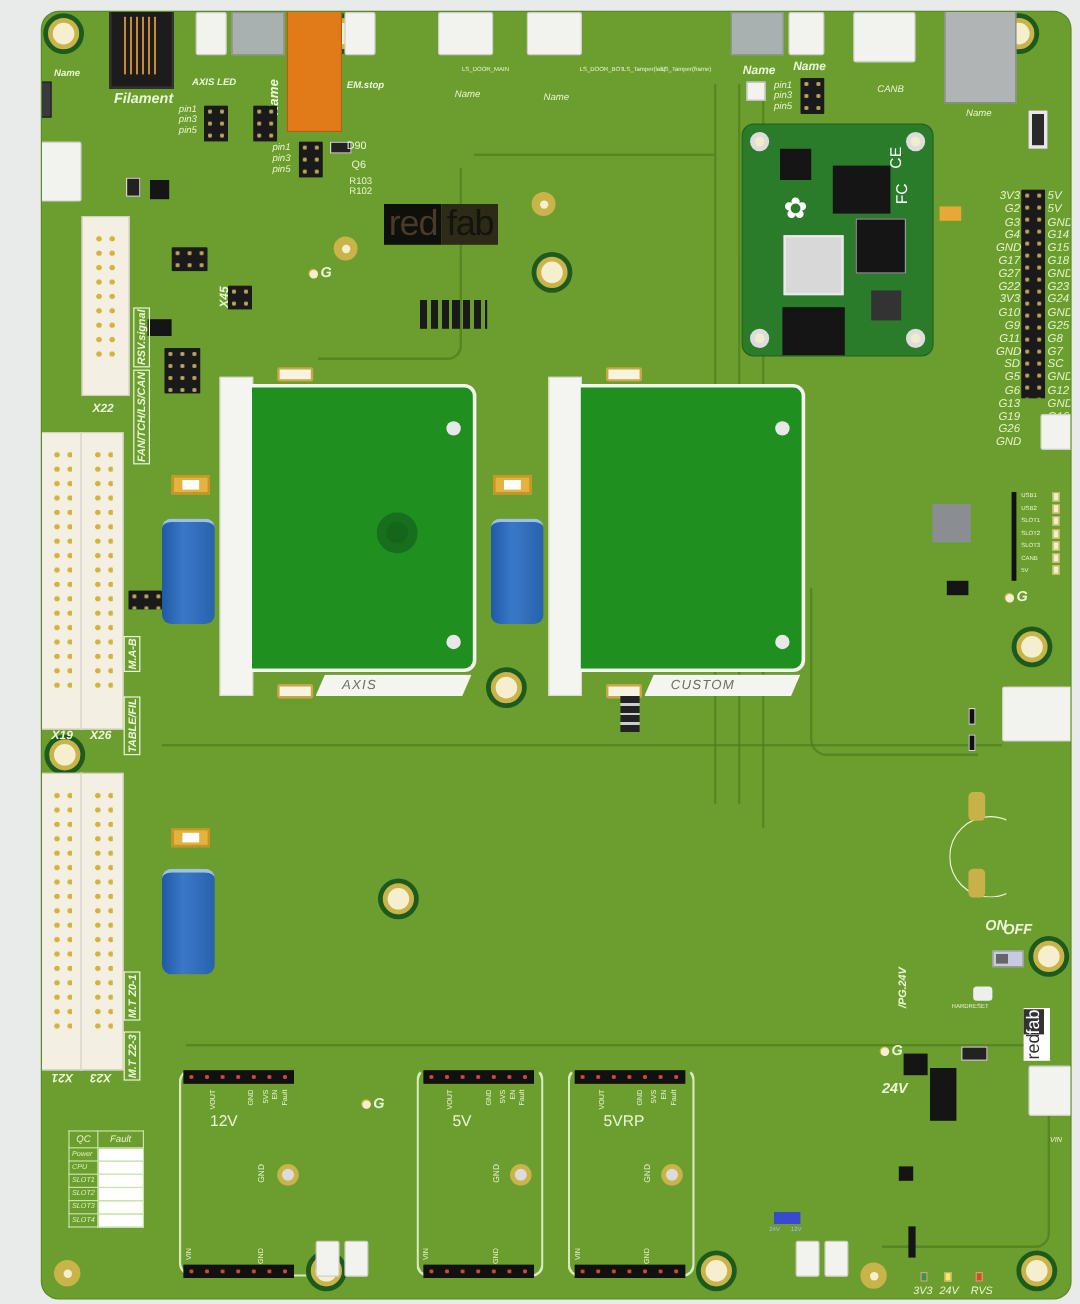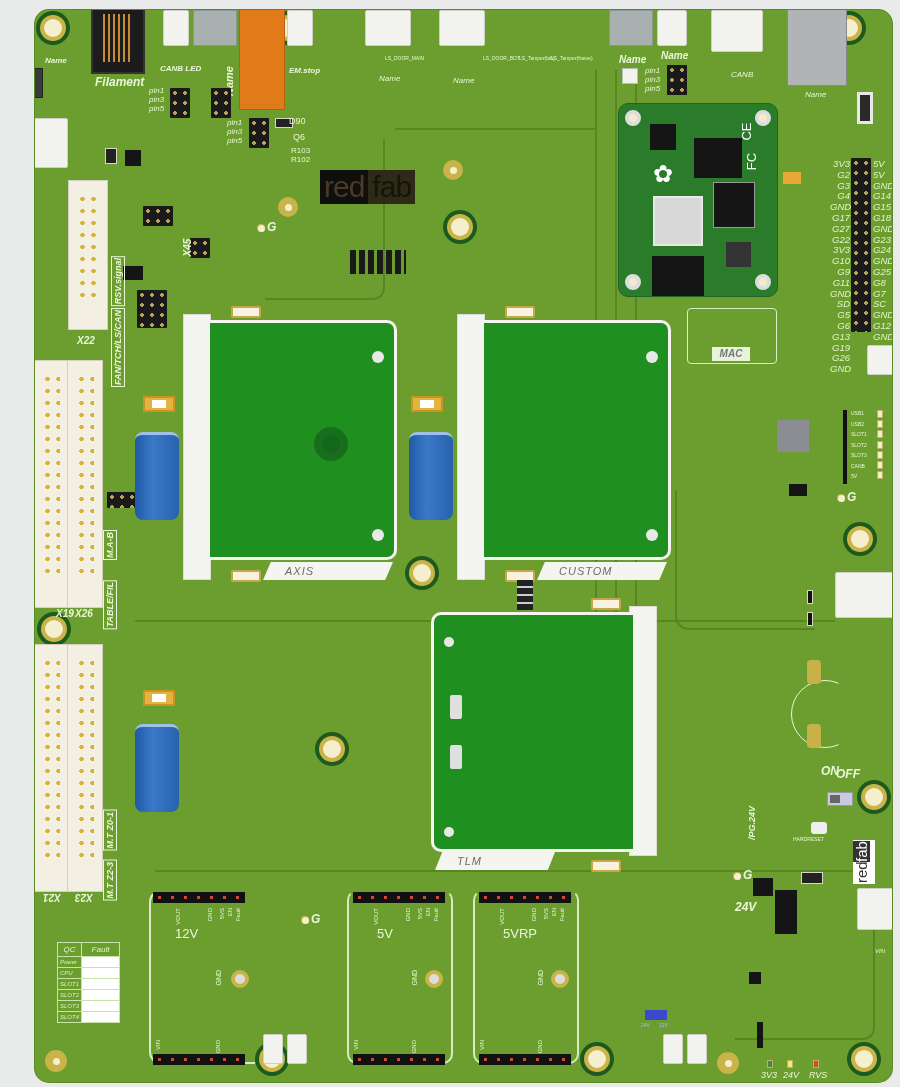--- a/index.html
+++ b/index.html
@@ -71,21 +71,21 @@
   <div class="via" style="left:10px;top:1040px;width:22px;height:22px"></div>
   <div class="via" style="left:243px;top:187px;width:20px;height:20px"></div>
   <div class="via" style="left:408px;top:150px;width:20px;height:20px"></div>
   <div class="via" style="left:682px;top:1042px;width:22px;height:22px"></div>
 
   <div class="abs" style="left:56px;top:-6px;width:54px;height:70px;background:#1c1c1c;border:2px solid #333">
     <div style="position:absolute;left:10px;top:8px;width:30px;height:48px;background:repeating-linear-gradient(90deg,#c88a32 0 2px,transparent 2px 5px)"></div>
   </div>
   <div class="silkb" style="left:60px;top:65px;font-size:12px">Filament</div>
   <div class="conn-white" style="left:128px;top:0;width:26px;height:36px"></div>
-  <div class="silkb" style="left:125px;top:54px;font-size:8px">CANB LED</div>
+  <div class="silkb" style="left:125px;top:54px;font-size:8px">AXIS LED</div>
   <div class="conn-grey" style="left:158px;top:0;width:44px;height:36px"></div>
   <div class="abs" style="left:204px;top:-4px;width:46px;height:104px;background:#e17b19;border:1px solid #b85f0e"></div>
   <div class="silkb vert" style="left:188px;top:56px;font-size:11px">Name</div>
   <div class="conn-white" style="left:252px;top:0;width:26px;height:36px"></div>
   <div class="silkb" style="left:254px;top:56px;font-size:8px">EM.stop</div>
 
   <div class="conn-white" style="left:330px;top:0;width:46px;height:36px"></div>
   <div class="silk" style="left:344px;top:64px">Name</div>
   <div class="conn-white" style="left:404px;top:0;width:46px;height:36px"></div>
   <div class="silk" style="left:418px;top:66px">Name</div>
@@ -146,23 +146,20 @@
     <div class="ic" style="left:94px;top:78px;width:42px;height:46px;border:1px solid #999"></div>
     <div class="abs" style="left:34px;top:92px;width:50px;height:50px;background:#d8d8d8;border:2px solid #e8e8e8"></div>
     <div class="ic" style="left:33px;top:152px;width:52px;height:40px"></div>
     <div class="abs" style="left:107px;top:138px;width:25px;height:25px;background:#333"></div>
     <div class="abs" style="left:34px;top:56px;font-size:24px;color:#fff">✿</div>
     <div class="abs" style="left:118px;top:20px;font-size:13px;color:#fff;transform:rotate(-90deg)">CE</div>
     <div class="abs" style="left:124px;top:50px;font-size:13px;color:#fff;transform:rotate(-90deg)">FC</div>
   </div>
   <div class="abs" style="left:748px;top:162px;width:18px;height:12px;background:#e8a836"></div>
 
-  <div class="abs" style="left:652px;top:298px;width:90px;height:56px;border:1px solid #d8ecc4;border-radius:4px">
-    <div class="abs" style="left:24px;top:38px;width:38px;height:14px;background:#e8f3dc;color:#777;font-weight:bold;font-style:italic;font-size:10px;text-align:center;line-height:14px">MAC</div>
-  </div>
 
   <div class="hdr" style="left:816px;top:148px;width:20px;height:174px"></div>
   <div class="gpio-lbl" style="left:795px;top:149px;text-align:right;width:20px">
     <div>3V3</div>
         <div>G2</div>
         <div>G3</div>
         <div>G4</div>
         <div>GND</div>
         <div>G17</div>
         <div>G27</div>
@@ -274,21 +271,21 @@
   <div class="silkb" style="left:42px;top:325px;font-size:10px">X22</div>
   <div class="silkb vert" style="left:76px;top:246px;font-size:9px;border:1px solid #eaf6d8;padding:1px">RSV.signal</div>
   <div class="silkb vert" style="left:76px;top:298px;font-size:9px;border:1px solid #eaf6d8;padding:1px">FAN/TCH/LS/CAN</div>
 
   <div class="idc" style="left:-2px;top:350px;width:36px;height:248px">
         <div class="pins"></div>
       </div>
   <div class="idc" style="left:32px;top:350px;width:36px;height:248px">
         <div class="pins"></div>
       </div>
-  <div class="silkb" style="left:21px;top:598px;font-size:10px">X19</div>
+  <div class="silkb" style="left:8px;top:598px;font-size:10px">X19</div>
   <div class="silkb" style="left:40px;top:598px;font-size:10px">X26</div>
   <div class="silkb vert" style="left:68px;top:520px;font-size:9px;border:1px solid #eaf6d8;padding:1px">M.A-B</div>
   <div class="silkb vert" style="left:68px;top:570px;font-size:9px;border:1px solid #eaf6d8;padding:1px">TABLE/FIL</div>
 
   <div class="idc" style="left:-2px;top:634px;width:36px;height:248px">
         <div class="pins"></div>
       </div>
   <div class="idc" style="left:32px;top:634px;width:36px;height:248px">
         <div class="pins"></div>
       </div>
@@ -326,34 +323,20 @@
       <div class="abs" style="left:162px;top:206px;width:12px;height:12px;border-radius:50%;background:#e8e8e8"></div>
     </div>
     <div class="label-plate" style="left:80px;top:248px;width:130px">
           <span>CUSTOM</span>
         </div>
     <div class="clip" style="left:48px;top:-8px"></div>
     <div class="clip" style="left:48px;top:256px"></div>
   </div>
 
 
-  <div class="slot" style="left:396px;top:596px;width:226px;height:264px">
-    <div class="abs" style="left:198px;top:0;width:28px;height:250px;background:#f4f4f0;border:1px solid #dcdcd4"></div>
-    <div class="abs" style="left:0;top:6px;width:202px;height:240px;background:#1f8f1f;border:3px solid #f4f4f0;border-right:none;border-radius:10px 0 0 10px">
-      <div class="abs" style="left:10px;top:22px;width:10px;height:10px;border-radius:50%;background:#e8e8e8"></div>
-      <div class="abs" style="left:10px;top:212px;width:10px;height:10px;border-radius:50%;background:#e8e8e8"></div>
-      <div class="abs" style="left:16px;top:80px;width:12px;height:24px;background:#dfdfdf;border-radius:2px"></div>
-      <div class="abs" style="left:16px;top:130px;width:12px;height:24px;background:#dfdfdf;border-radius:2px"></div>
-    </div>
-    <div class="label-plate" style="left:4px;top:246px;width:120px">
-          <span>TLM</span>
-        </div>
-    <div class="clip" style="left:160px;top:-8px"></div>
-    <div class="clip" style="left:160px;top:254px"></div>
-  </div>
   <div class="abs" style="left:482px;top:570px;width:16px;height:30px;background:repeating-linear-gradient(180deg,#222 0 6px,#ccc 6px 8px)"></div>
 
   <div class="mod-rail" style="left:114px;top:880px;width:106px;height:174px;border-top-color:transparent;border-right:none;border-radius:12px 0 0 12px"></div>
   <div class="pinrow" style="left:118px;top:882px;width:92px"></div>
   <div class="pinrow" style="left:118px;top:1044px;width:92px"></div>
   <div class="abs" style="left:140px;top:916px;color:#eaf6d8;font-size:13px">12V</div>
   <div class="silk vert" style="left:140px;top:898px;font-size:6px;font-style:normal">VOUT</div>
   <div class="silk vert" style="left:172px;top:898px;font-size:6px;font-style:normal">GND</div>
   <div class="silk vert" style="left:184px;top:898px;font-size:6px;font-style:normal">5VS</div>
   <div class="silk vert" style="left:192px;top:898px;font-size:6px;font-style:normal">EN</div>

